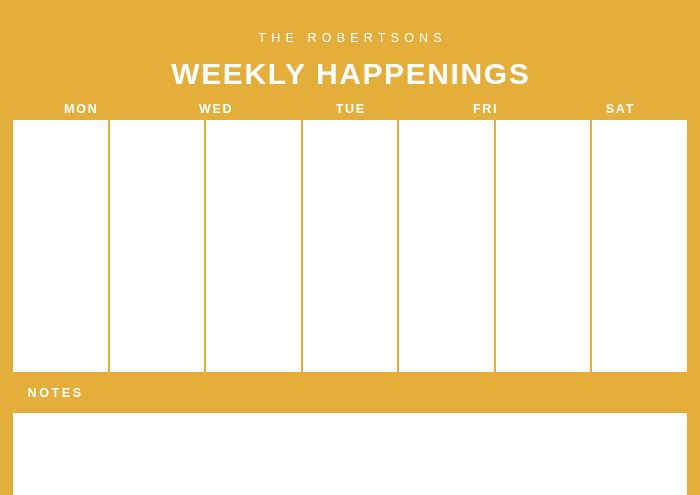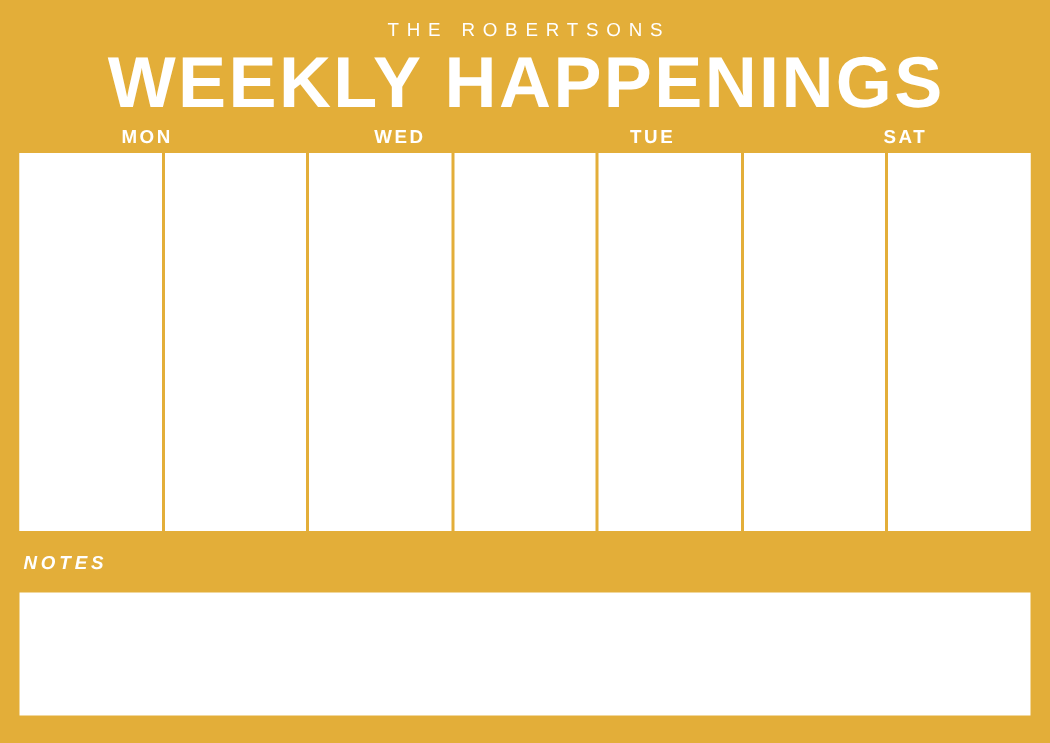--- a/index.html
+++ b/index.html
@@ -19,36 +19,36 @@
     width: 700px;
     height: 495px;
     background: #e3ae39;
     box-sizing: border-box;
     display: flex;
     flex-direction: column;
   }
 
   
   .header {
-    padding-top: 12px;
+    padding-top: 30px;
     text-align: center;
     flex: 0 0 auto;
   }
   .family-name {
     color: #ffffff;
     font-size: 12.5px;
     font-weight: normal;
     letter-spacing: 5.2px;
     text-indent: 5.2px;
     line-height: 16px;
     font-family: "Liberation Sans", sans-serif;
   }
   .main-title {
     color: #ffffff;
-    font-size: 48px;
+    font-size: 30px;
     font-weight: bold;
     letter-spacing: 1.6px;
     text-indent: 1.6px;
     line-height: 52px;
     margin-top: 2px;
     font-family: "Liberation Sans", sans-serif;
     white-space: nowrap;
   }
 
   
@@ -86,31 +86,30 @@
   .day-column + .day-column {
     border-left: 2px solid #e3ae39;
   }
   .day-column-content {
     width: 100%;
     height: 100%;
   }
 
   
   .notes-label {
-    margin: 13px 13px 0 13px;
+    margin: 13px 13px 0 25px;
     color: #ffffff;
     font-size: 12.5px;
     font-weight: bold;
     letter-spacing: 2.6px;
     text-indent: 2.6px;
     line-height: 16px;
     text-align: left;
     flex: 0 0 auto;
     font-family: "Liberation Sans", sans-serif;
-    font-style: italic;
   }
   .notes-box {
     margin: 12px 13px 0 13px;
     background: #ffffff;
     height: 82px;
     flex: 0 0 auto;
   }
 </style>
 </head>
 <body>
@@ -119,20 +118,21 @@
 
   <div class="header">
     <div class="family-name">THE ROBERTSONS</div>
     <div class="main-title">WEEKLY HAPPENINGS</div>
   </div>
 
   <div class="day-header-row">
     <div class="day-header-cell">MON</div>
     <div class="day-header-cell">WED</div>
     <div class="day-header-cell">TUE</div>
+    <div class="day-header-cell">FRI</div>
     <div class="day-header-cell">SAT</div>
   </div>
 
   <div class="week-grid">
     <div class="day-column">
       <div class="day-column-content"></div>
     </div>
     <div class="day-column">
       <div class="day-column-content"></div>
     </div>

